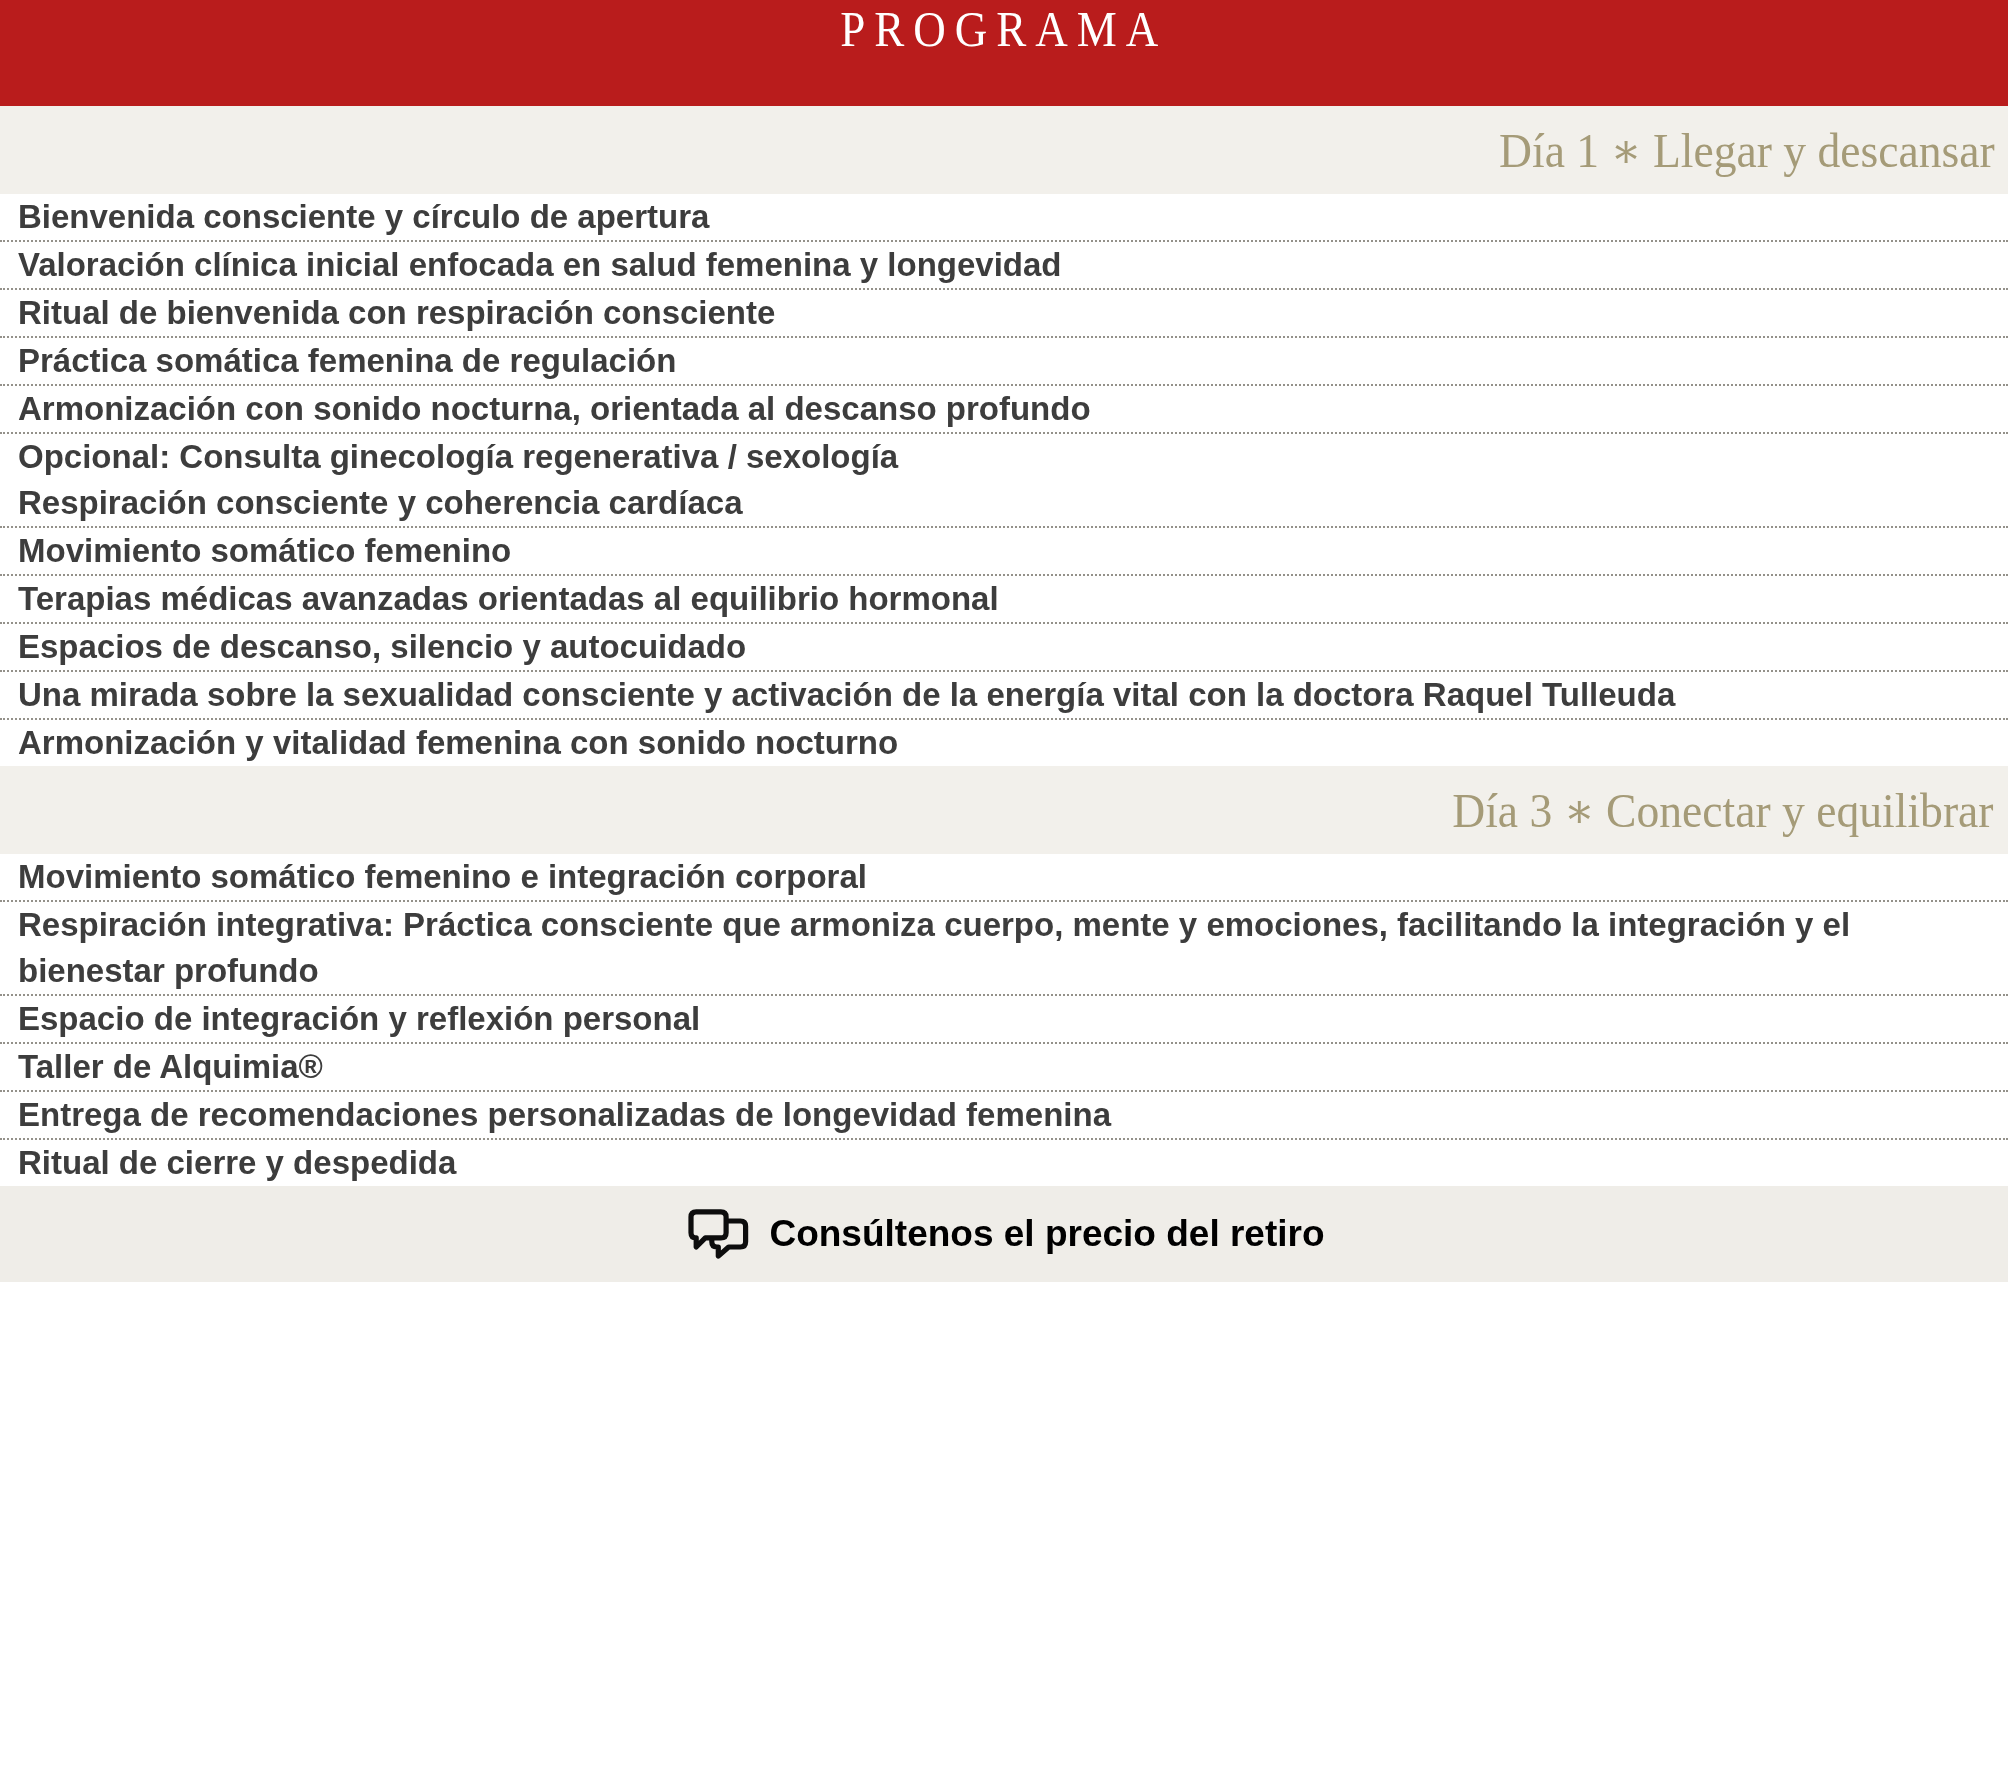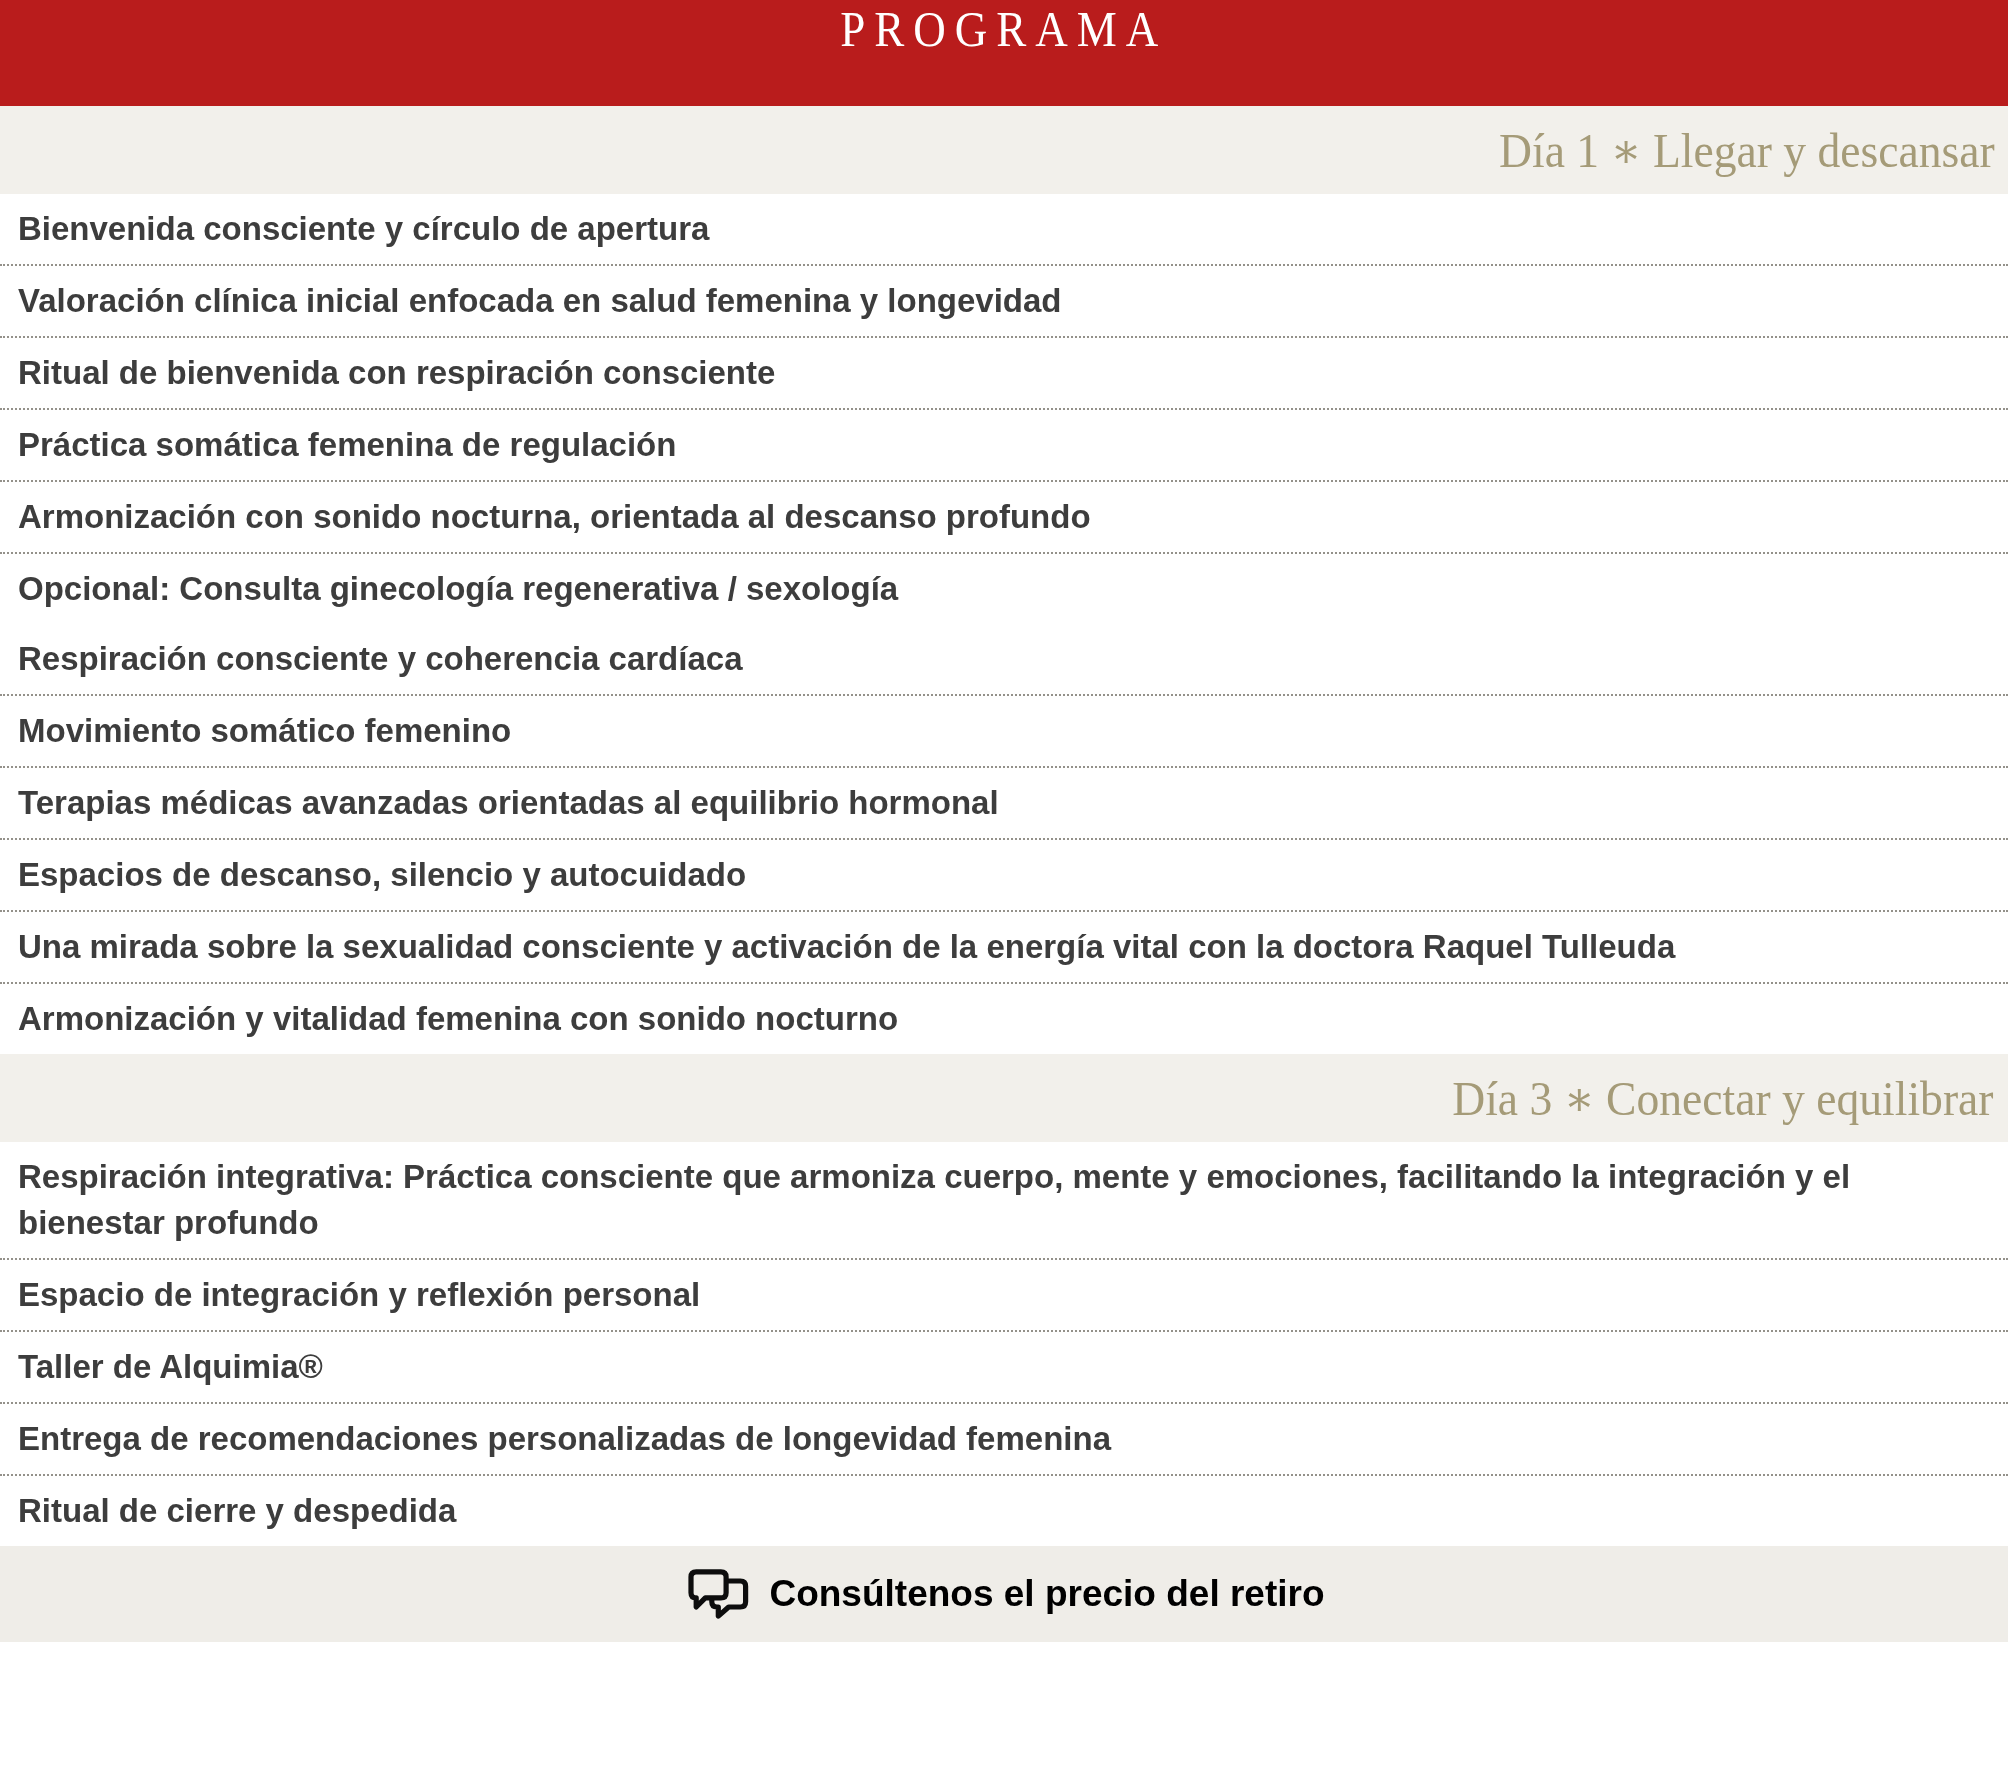--- a/index.html
+++ b/index.html
@@ -21,21 +21,21 @@
     display: flex; align-items: center; justify-content: flex-end;
   }
   .band .heading {
     font-family: "Liberation Serif", "DejaVu Serif", serif;
     font-size: 48px; font-weight: 400; color: #a59b78;
     transform: scaleX(.95); white-space: nowrap;
   }
 
   .rows { background: #ffffff; }
   .row {
-    padding: 12px 18px;
+    padding: 0 18px;
     font-size: 33px; line-height: 46px; font-weight: 700;
     color: #3d3d3d; background: #ffffff;
   }
   .row + .row { border-top: 2px dotted #94918a; }
 
   .footer {
     height: 96px; background: #efede8;
     display: flex; align-items: center; justify-content: center;
     gap: 18px; cursor: pointer;
   }
@@ -69,20 +69,21 @@
     <div class="row">Terapias médicas avanzadas orientadas al equilibrio hormonal</div>
     <div class="row">Espacios de descanso, silencio y autocuidado</div>
     <div class="row">Una mirada sobre la sexualidad consciente y activación de la energía vital con la doctora Raquel Tulleuda</div>
     <div class="row">Armonización y vitalidad femenina con sonido nocturno</div>
   </div>
 
   <div class="band">
     <div class="heading">Día 3 ∗ Conectar y equilibrar</div>
   </div>
   <div class="rows">
+    <div class="row">Movimiento somático femenino e integración corporal</div>
     <div class="row">Respiración integrativa: Práctica consciente que armoniza cuerpo, mente y emociones, facilitando la integración y el bienestar profundo</div>
     <div class="row">Espacio de integración y reflexión personal</div>
     <div class="row">Taller de Alquimia®</div>
     <div class="row">Entrega de recomendaciones personalizadas de longevidad femenina</div>
     <div class="row">Ritual de cierre y despedida</div>
   </div>
 
   <div class="footer">
     <span class="icon">
       <svg class="chat-icon-svg" viewBox="0 0 52 40" width="68" height="52" aria-hidden="true">

